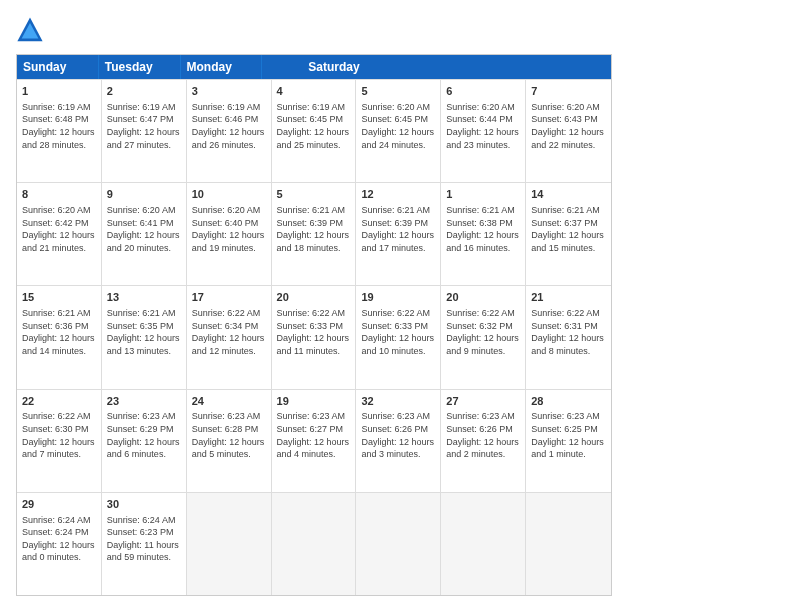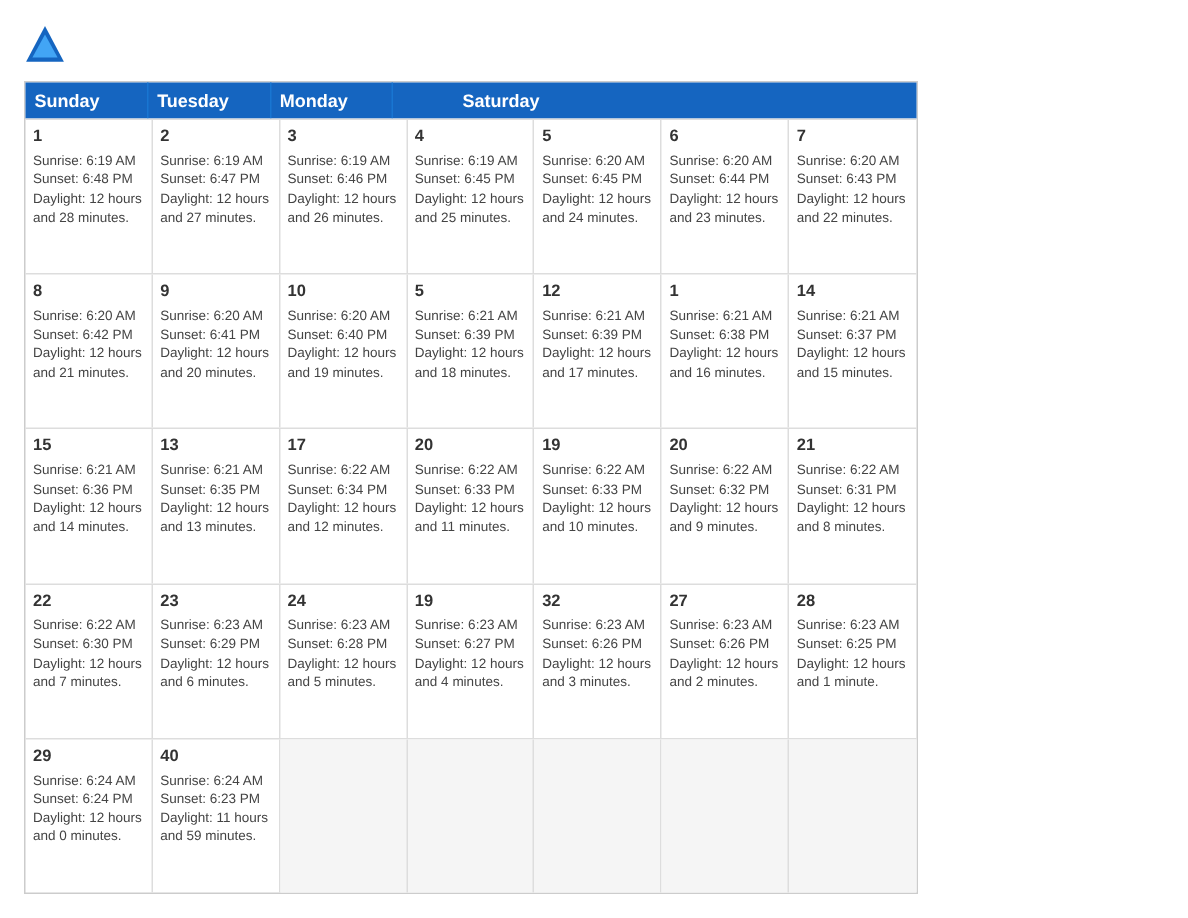--- a/index.html
+++ b/index.html
@@ -339,21 +339,21 @@
         </div>
         <div class="cal-row">
           <div class="cal-cell">
             <span class="day-num">29</span>
             <div class="day-info" style="white-space: pre-line;">Sunrise: 6:24 AM
 Sunset: 6:24 PM
 Daylight: 12 hours
 and 0 minutes.</div>
           </div>
           <div class="cal-cell">
-            <span class="day-num">40</span>
+            <span class="day-num">30</span>
             <div class="day-info" style="white-space: pre-line;">Sunrise: 6:24 AM
 Sunset: 6:23 PM
 Daylight: 11 hours
 and 59 minutes.</div>
           </div>
           <div class="cal-cell empty"></div>
           <div class="cal-cell empty"></div>
           <div class="cal-cell empty"></div>
           <div class="cal-cell empty"></div>
           <div class="cal-cell empty"></div>

